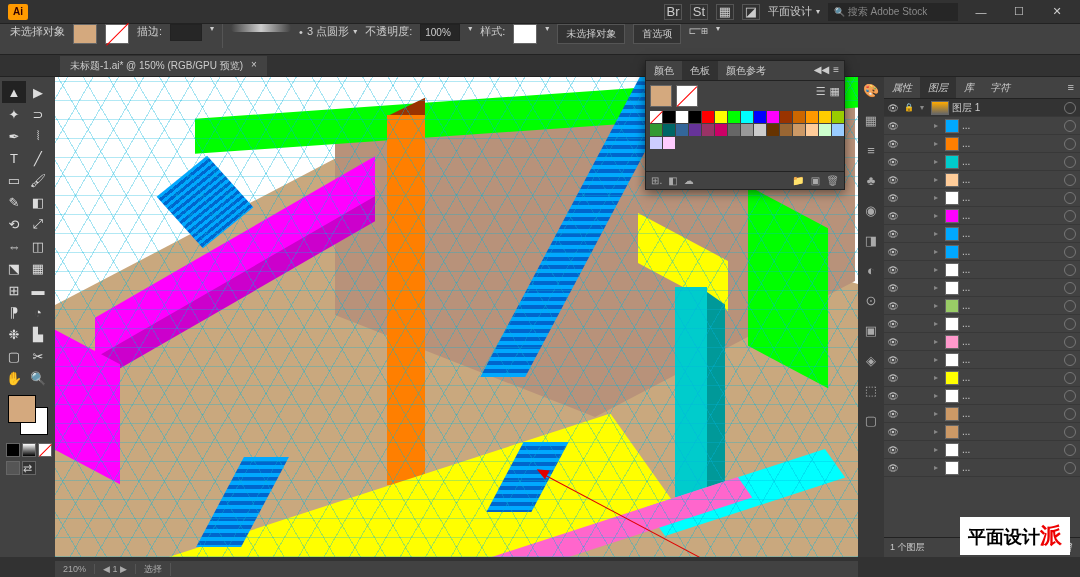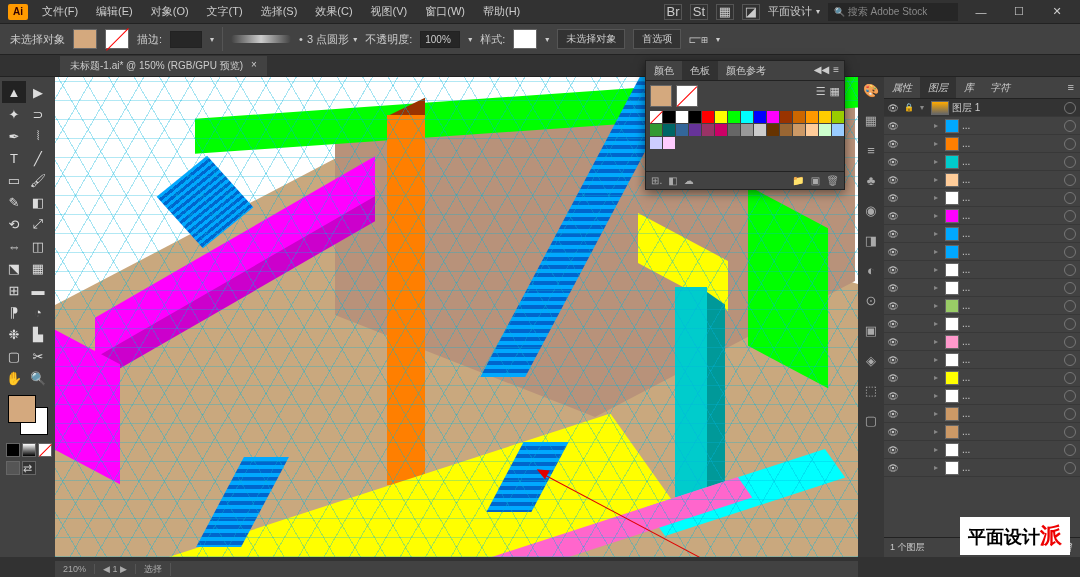--- a/index.html
+++ b/index.html
@@ -6,21 +6,21 @@
 body { background: #323232; color: #ccc; width: 1080px; height: 577px; overflow: hidden; position: relative; font-size: 11px; }
 .top-bar { height: 24px; background: #323232; display: flex; align-items: center; padding: 0 8px; border-bottom: 1px solid #222; }
 .app-icon { width: 20px; height: 16px; background: #ff9a00; color: #330000; font-weight: bold; font-size: 10px; display: flex; align-items: center; justify-content: center; border-radius: 2px; margin-right: 10px; }
 .menu-bar { display: flex; gap: 10px; }
 .menu-item { cursor: pointer; padding: 2px 4px; font-size: 11px; }
 .top-right { margin-left: auto; display: flex; gap: 8px; align-items: center; }
 .top-icon { width: 18px; height: 16px; border: 1px solid #555; display: flex; align-items: center; justify-content: center; font-size: 13px; cursor: pointer; }
 .search-box { background: #262626; padding: 2px 6px; width: 130px; font-size: 10px; color: #888; }
 .search-box::before { content: "🔍 "; font-size: 9px; }
 .win-ctrl { width: 30px; height: 16px; display: flex; align-items: center; justify-content: center; cursor: pointer; font-size: 11px; }
-.control-bar { height: 31px; background: #424242; display: flex; align-items: center; padding: 0 10px; gap: 8px; border-bottom: 1px solid #222; }
+.control-bar { height: 31px; background: #424242; display: flex; align-items: flex-start; padding: 0 10px; gap: 8px; border-bottom: 1px solid #222; }
 .ctrl-label { font-size: 11px; }
 .swatch-sm { width: 24px; height: 20px; border: 1px solid #666; }
 .swatch-fill { background: #d4a97e; }
 .swatch-none { background: #fff; position: relative; }
 .swatch-none::after { content: ""; position: absolute; width: 140%; height: 1px; background: red; top: 50%; left: -20%; transform: rotate(-45deg); }
 .ctrl-input { background: #262626; border: 1px solid #222; color: #ccc; padding: 2px 4px; font-size: 10px; }
 .divider { width: 1px; height: 24px; background: #555; }
 .tab-bar { height: 22px; background: #323232; display: flex; align-items: center; padding: 0 60px; border-bottom: 1px solid #222; }
 .doc-tab { padding: 3px 10px; background: #424242; font-size: 10px; display: flex; gap: 8px; }
 .doc-close { cursor: pointer; }
@@ -100,31 +100,20 @@
 .watermark .red { color: #e00; font-size: 22px; }
 .dropdown-ctrl { display: flex; align-items: center; gap: 4px; }
 .dd-arrow { font-size: 8px; cursor: pointer; }
 .ctrl-btn { padding: 2px 8px; background: #333; border: 1px solid #555; cursor: pointer; font-size: 10px; }
 </style>
 </head>
 <body>
 
 <div class="top-bar">
   <div class="app-icon">Ai</div>
-  <div class="menu-bar" id="menu-bar">
-      <div class="menu-item">文件(F)</div>
-      <div class="menu-item">编辑(E)</div>
-      <div class="menu-item">对象(O)</div>
-      <div class="menu-item">文字(T)</div>
-      <div class="menu-item">选择(S)</div>
-      <div class="menu-item">效果(C)</div>
-      <div class="menu-item">视图(V)</div>
-      <div class="menu-item">窗口(W)</div>
-      <div class="menu-item">帮助(H)</div>
-    </div>
   <div class="top-right">
     <div class="top-icon">Br</div>
     <div class="top-icon">St</div>
     <div class="top-icon">▦</div>
     <div class="top-icon">◪</div>
     <div class="dropdown-ctrl">
         <span>平面设计</span>
         <span class="dd-arrow">▾</span>
       </div>
     <div class="search-box">搜索 Adobe Stock</div>

